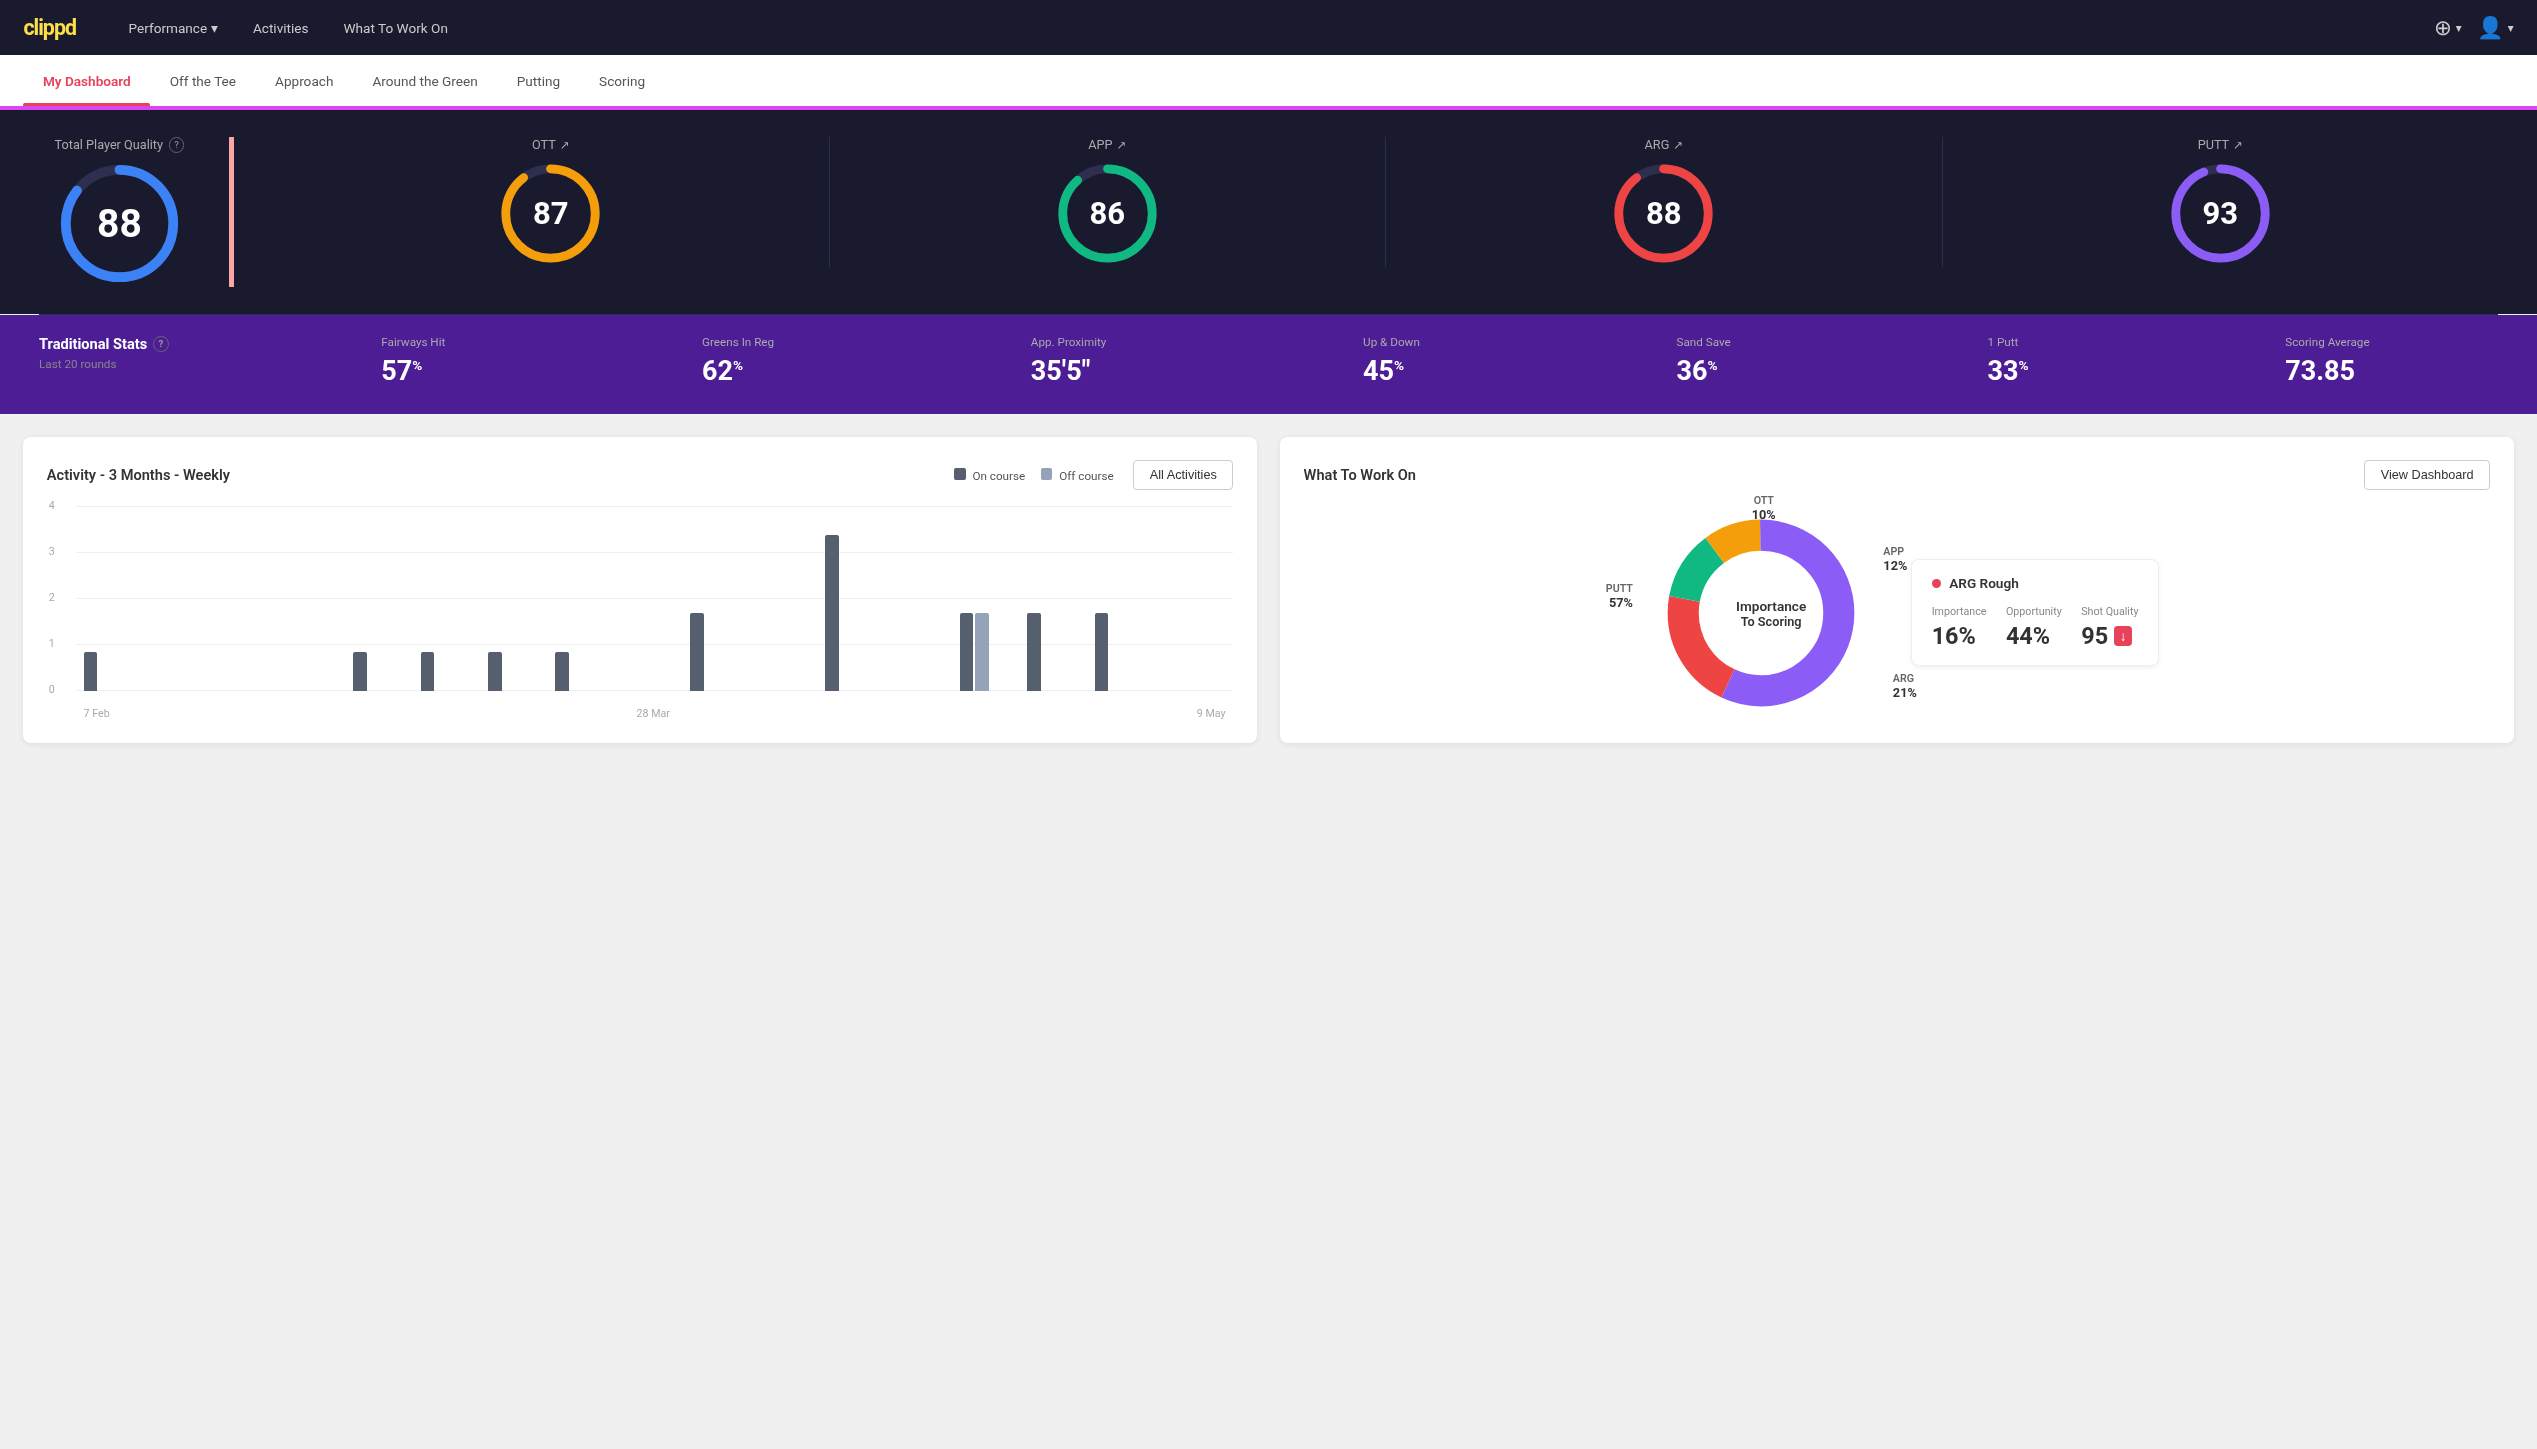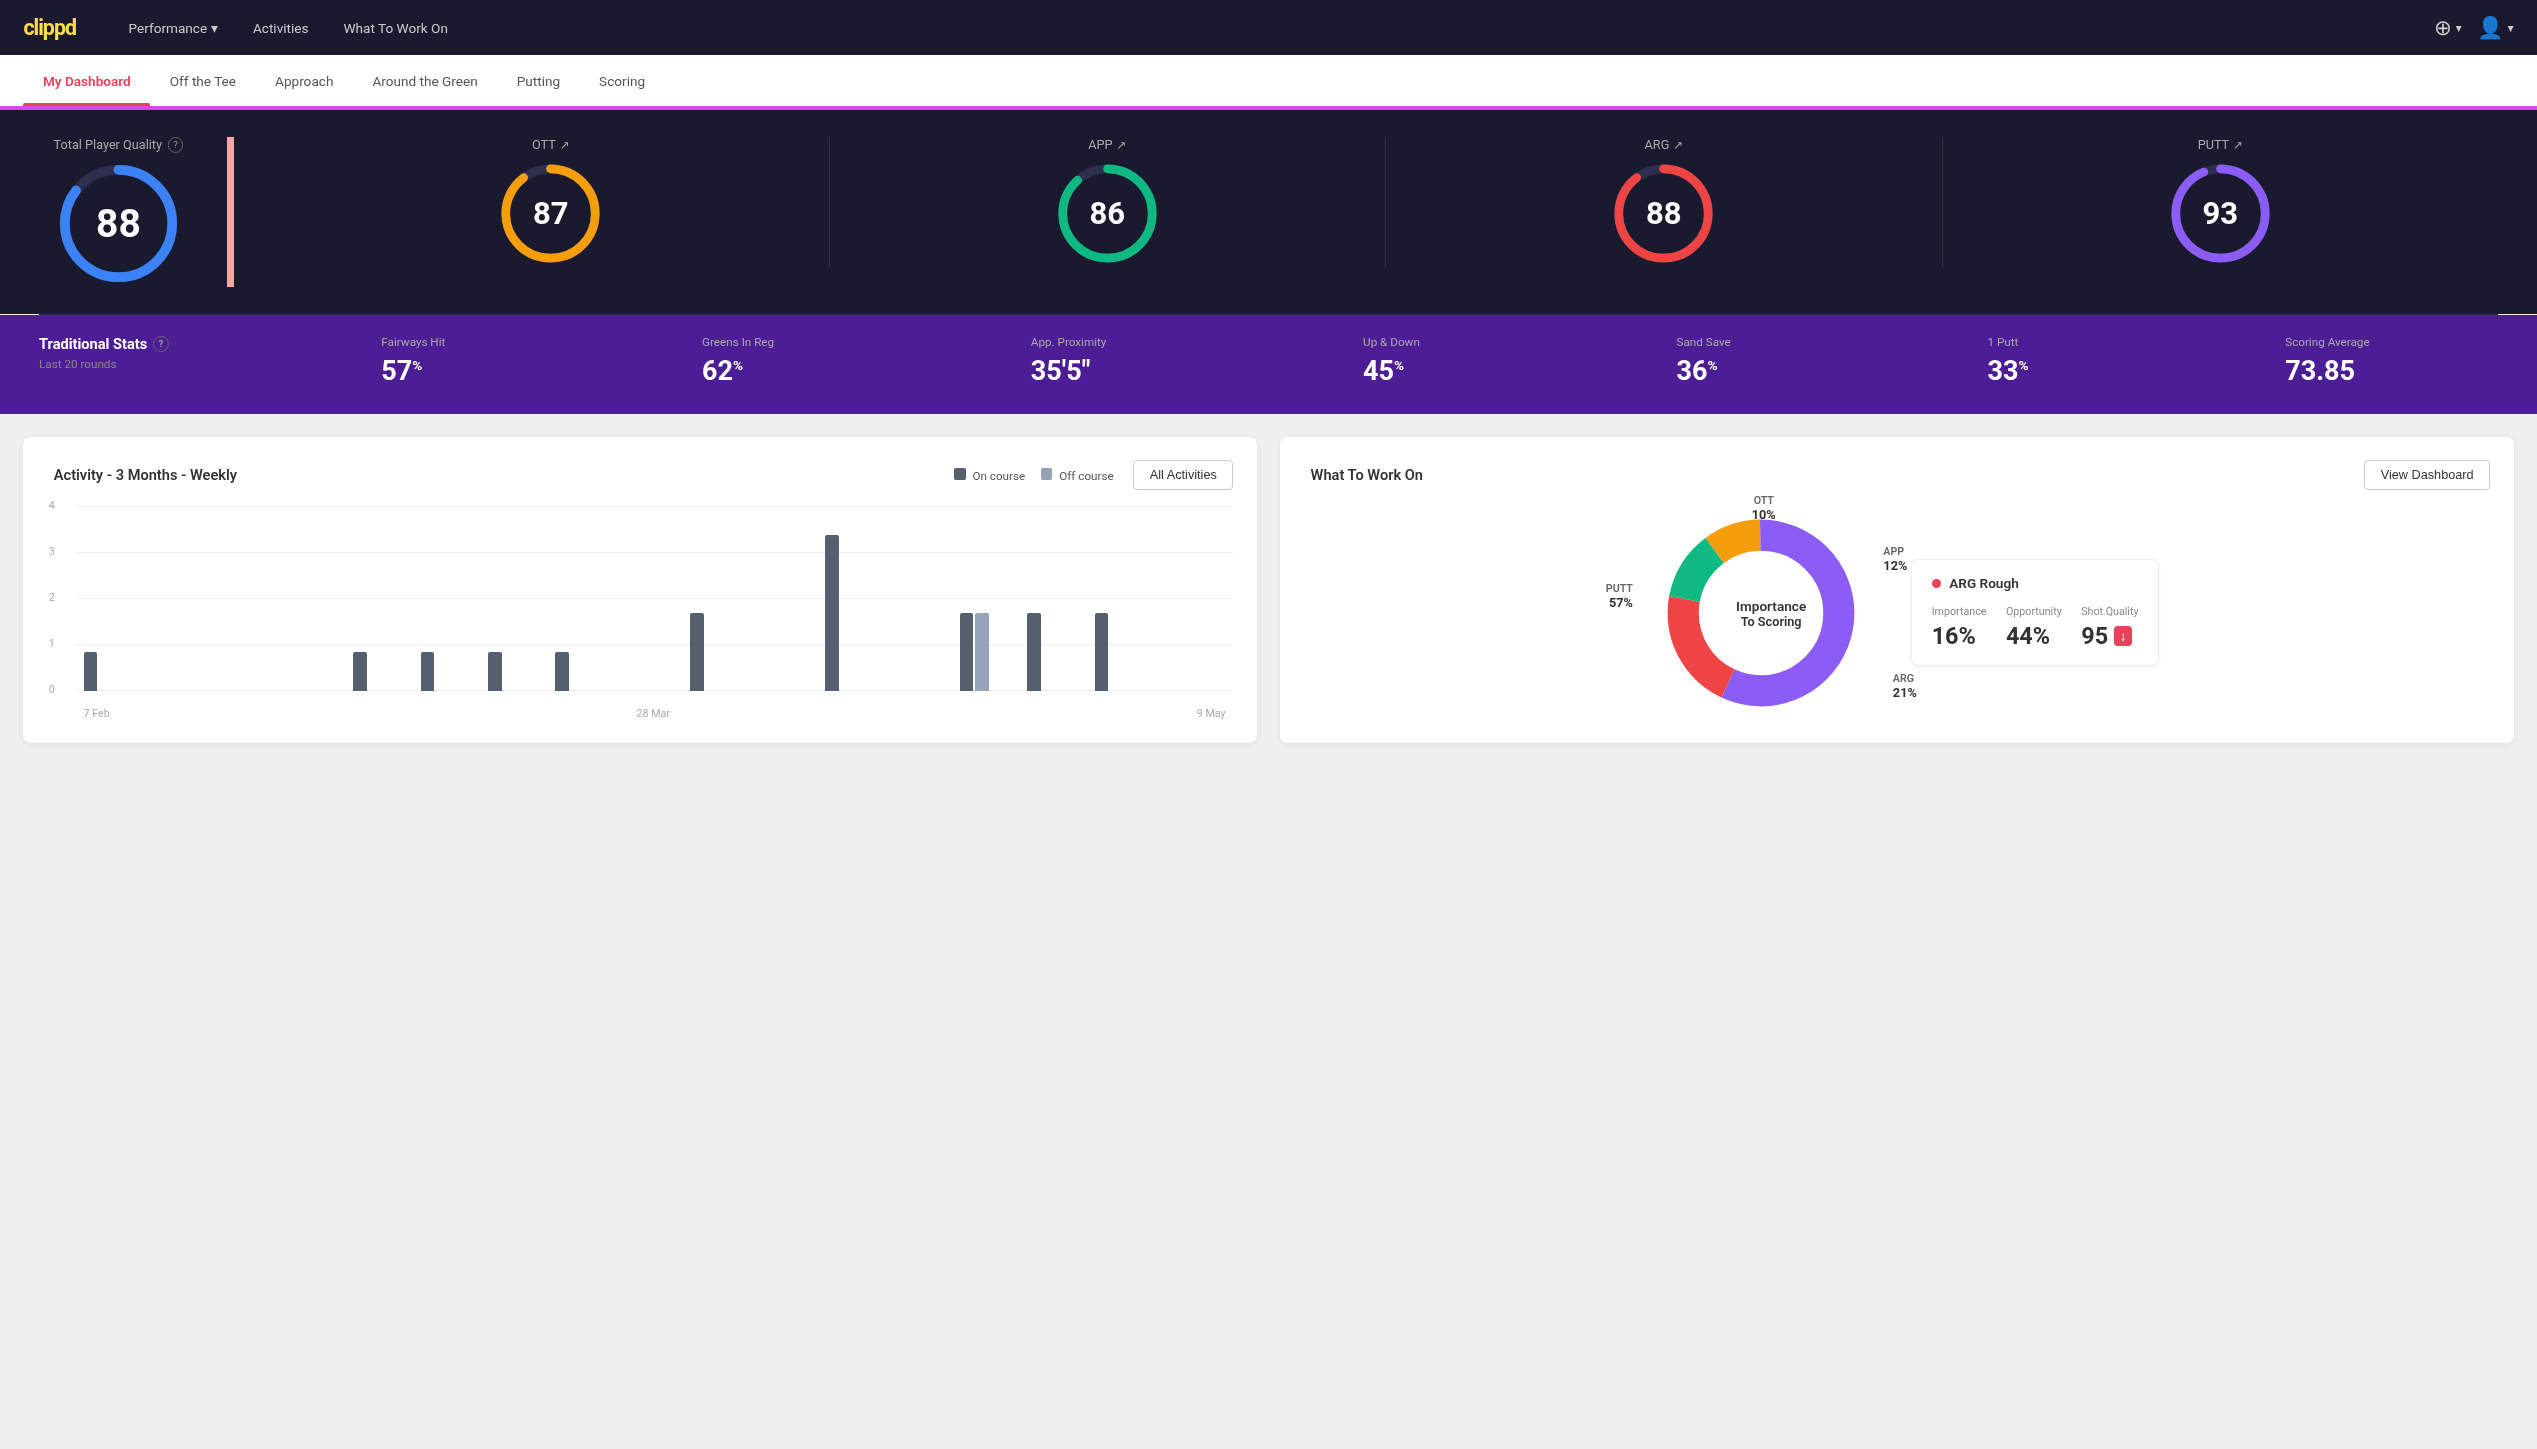--- a/index.html
+++ b/index.html
@@ -186,21 +186,21 @@
       transform: translate(-50%, -50%);
       font-size: 39px;
       font-weight: 700;
       color: #fff;
     }
     .tpq-block {
       display: flex;
       flex-direction: column;
       align-items: center;
       padding: 0 29px 0 0;
-      border-right: 7px solid #fca5a5;
+      border-right: 5px solid #fca5a5;
       min-width: 195px;
     }
 
     
     .divider {
       border: none;
       border-top: 1px solid #2e2e4e;
       margin: 0 39px;
       background: #1a1a2e;
     }
@@ -270,21 +270,20 @@
       box-shadow: 0 1.9px 7.8px rgba(0,0,0,0.07);
     }
     .card-left { flex: 1; }
     .card-right { flex: 1; }
 
     .card-header {
       display: flex;
       align-items: center;
       justify-content: space-between;
       margin-bottom: 15.6px;
-      margin-left: 7px;
     }
     .card-title {
       font-size: 14.6px;
       font-weight: 600;
       color: #333;
     }
     .card-legend {
       display: flex;
       align-items: center;
       gap: 15.6px;

